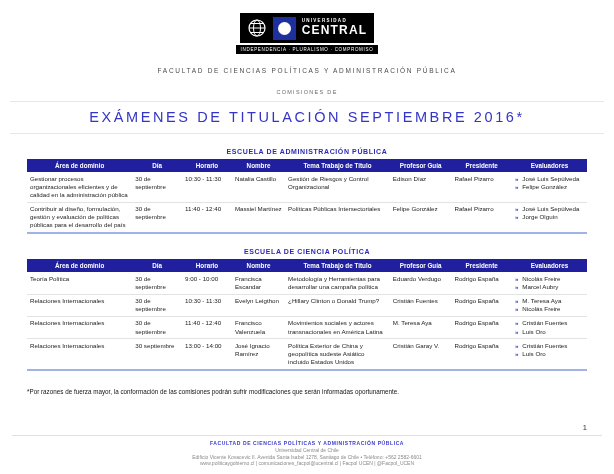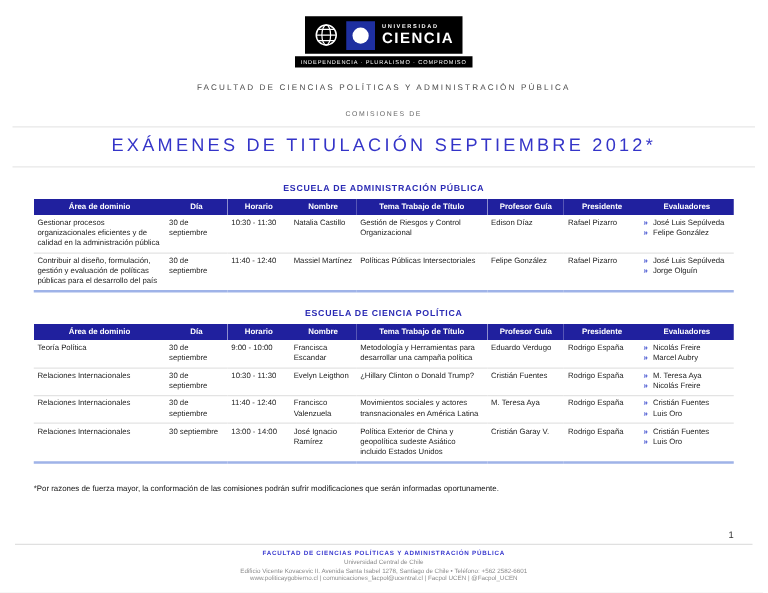--- a/index.html
+++ b/index.html
@@ -91,30 +91,30 @@
         <ellipse cx="10" cy="10" rx="3.5" ry="8" fill="none" stroke="#fff" stroke-width="1"></ellipse>
         <line x1="2" y1="10" x2="18" y2="10" stroke="#fff" stroke-width="1"></line>
         <line x1="3.2" y1="5.5" x2="16.8" y2="5.5" stroke="#fff" stroke-width="1"></line>
         <line x1="3.2" y1="14.5" x2="16.8" y2="14.5" stroke="#fff" stroke-width="1"></line>
       </svg>
       <div class="blue-sq">
         <div class="circ"></div>
       </div>
       <div class="wordmark">
         <span class="u">UNIVERSIDAD</span>
-        <span class="c">CIENCIA</span>
+        <span class="c">CENTRAL</span>
       </div>
     </div>
     <div class="tagline">INDEPENDENCIA · PLURALISMO · COMPROMISO</div>
   </div>
 
   <div class="faculty">FACULTAD DE CIENCIAS POLÍTICAS Y ADMINISTRACIÓN PÚBLICA</div>
   <div class="kicker">COMISIONES DE</div>
   <div class="title-wrap">
-    <div class="page-title">EXÁMENES DE TITULACIÓN SEPTIEMBRE 2012*</div>
+    <div class="page-title">EXÁMENES DE TITULACIÓN SEPTIEMBRE 2016*</div>
   </div>
 
   <div class="section-title">ESCUELA DE ADMINISTRACIÓN PÚBLICA</div>
   <table class="sched">
     <colgroup>
       <col style="width:18.8%">
         <col style="width:8.9%">
         <col style="width:8.9%">
         <col style="width:9.5%">
       <col style="width:18.7%">

